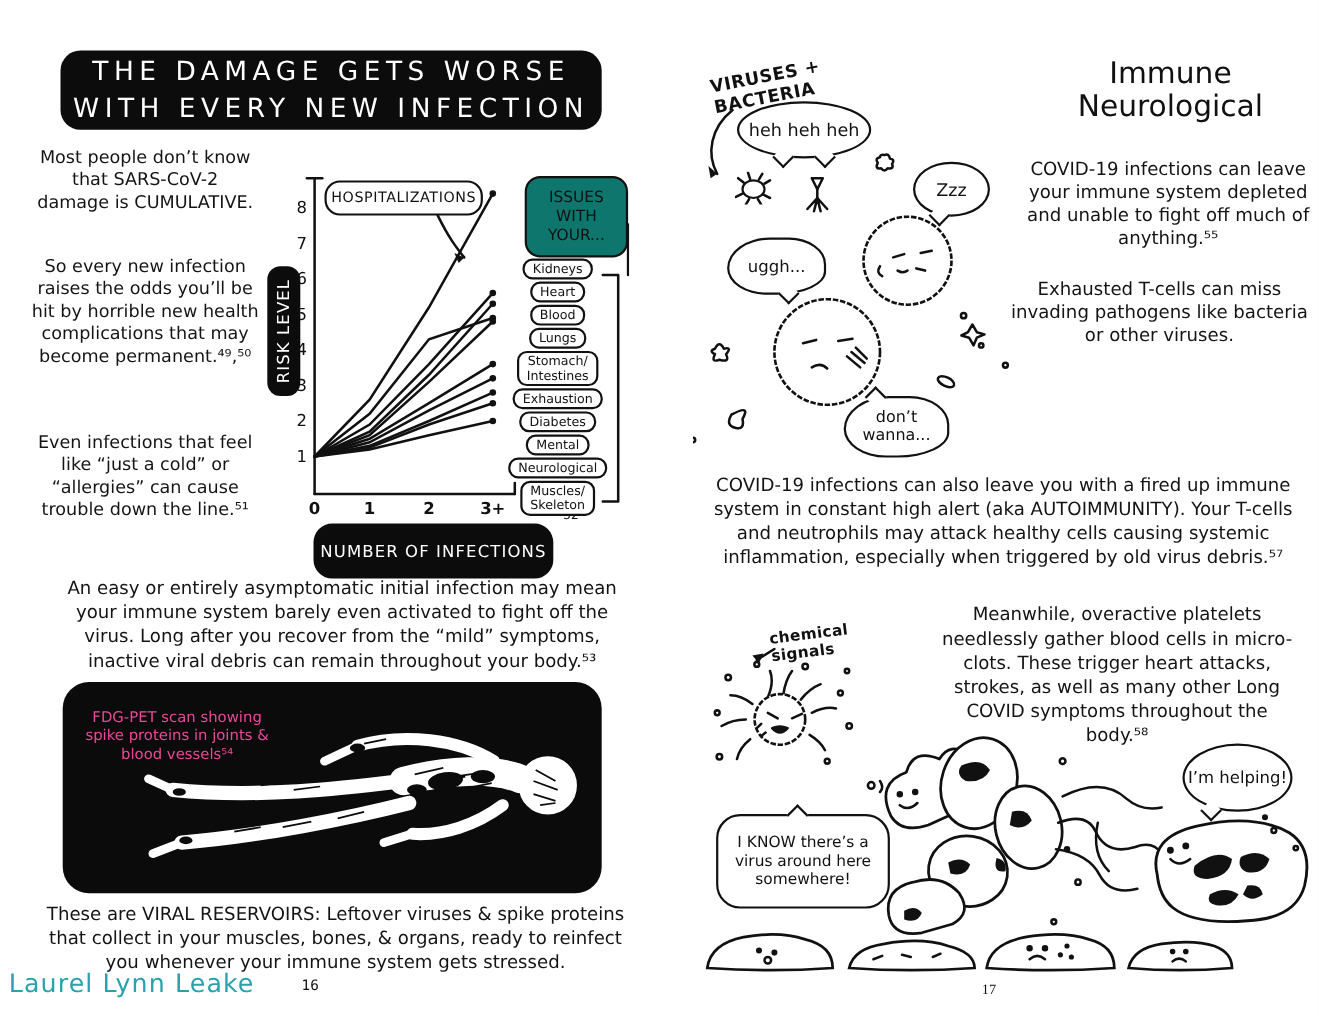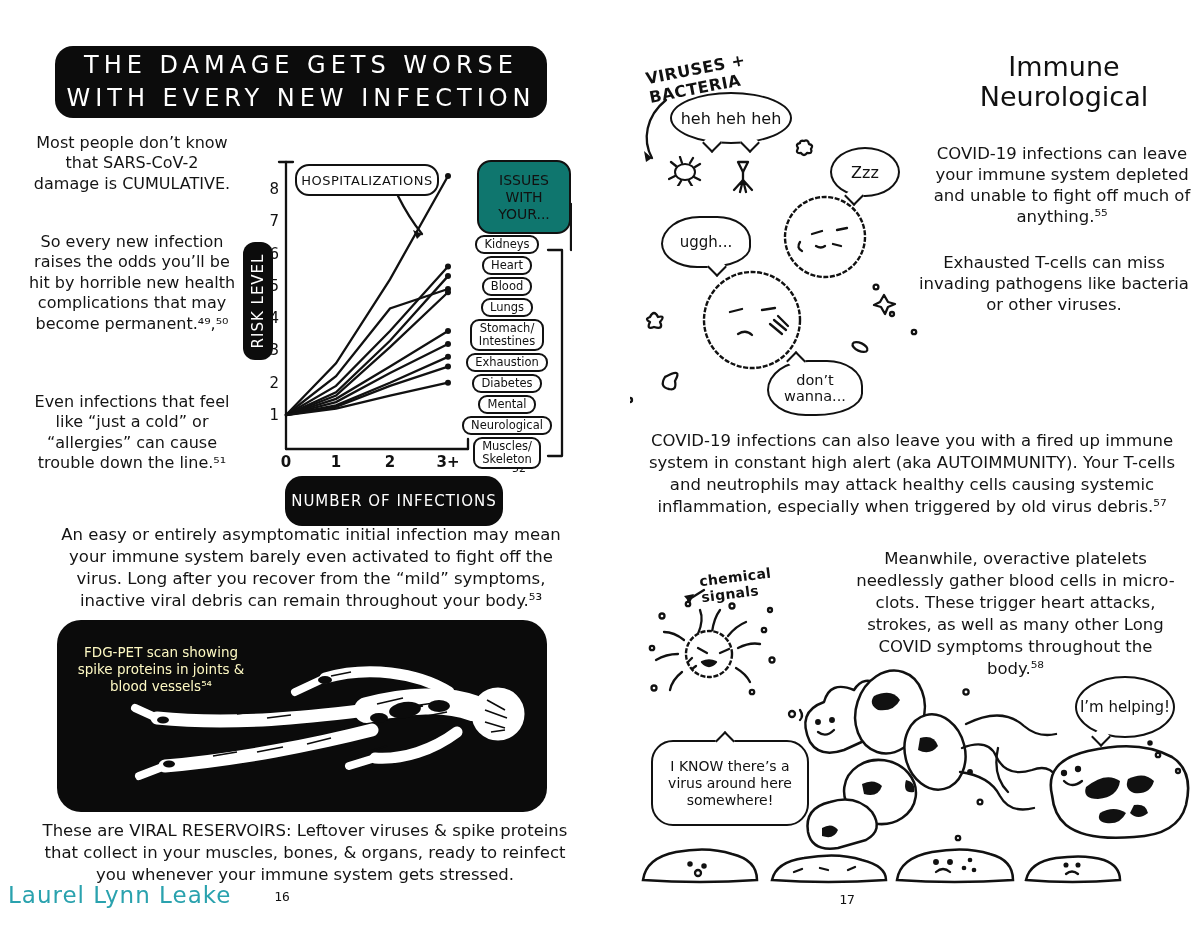--- a/index.html
+++ b/index.html
@@ -23,21 +23,21 @@
     border-radius:14px;display:flex;align-items:center;justify-content:center;text-align:center;
     font-size:14px;line-height:17px;}
   .issues-stack{position:absolute;left:212px;top:96px;width:110px;display:flex;flex-direction:column;align-items:center;}
   .issue-pill{background:#fff;border:2px solid #111;border-radius:9px;padding:1px 7px;margin:1px 0;
     font-size:11.5px;line-height:13px;text-align:center;white-space:pre-line;}
   .noi-pill{position:absolute;left:45px;top:338px;width:218px;height:50px;background:#0c0c0c;color:#fff;
     border-radius:17px;display:flex;align-items:center;justify-content:center;font-size:15px;letter-spacing:1px;}
   .chart-footnote{position:absolute;left:272px;top:324px;font-size:11px;}
   
   .scan-panel{position:absolute;left:57px;top:620px;width:490px;height:192px;background:#0b0b0b;border-radius:24px;}
-  .scan-caption{position:absolute;left:14px;top:24px;width:180px;color:#fef9c3;text-align:center;
+  .scan-caption{position:absolute;left:14px;top:24px;width:180px;color:#ec4899;text-align:center;
     font-size:13.5px;line-height:17px;}
   
   .signature{position:absolute;left:8px;top:882px;color:#2aa2ae;font-size:23px;letter-spacing:1px;}
   .pgnum{position:absolute;font-size:13px;font-family:"DejaVu Sans Mono",monospace;}
   
   .vb-label{position:absolute;left:646px;top:52px;width:180px;font-size:16px;font-weight:bold;
     letter-spacing:.5px;transform:rotate(-11deg);}
   .imm-title{position:absolute;left:938px;top:52px;width:252px;text-align:center;font-size:27px;line-height:30px;}
   
   .bubble{position:absolute;background:#fff;border:2.5px solid #111;display:flex;align-items:center;
@@ -374,14 +374,14 @@
     <g class="ink" stroke-width="2">
       <path d="M10,4 L20,4 L15,14 Z" fill="#fff"></path>
         <path d="M15,14 L15,22"></path>
       <path d="M15,22 L6,32 M15,22 L12,34 M15,22 L18,34 M15,22 L24,32"></path>
     </g>
   </svg>
   <svg class="abs" style="left:793px;top:138px;" width="22" height="22" viewBox="0 0 22 22">
     <path class="ink" d="M11,3 q4,-2 5,3 q5,1 2,5 q2,5 -4,4 q-3,4 -6,0 q-6,1 -3,-5 q-3,-4 2,-5 q0,-3 4,-2 z" stroke-width="1.8"></path>
   </svg>
 
-  <div class="pgnum" style="left:827px;top:892px;width:40px;text-align:center;">17</div>
+  <div class="pgnum" style="left:879px;top:892px;width:40px;text-align:center;font-family:Liberation Serif, serif;">17</div>
 </div>
 
 </body></html>

